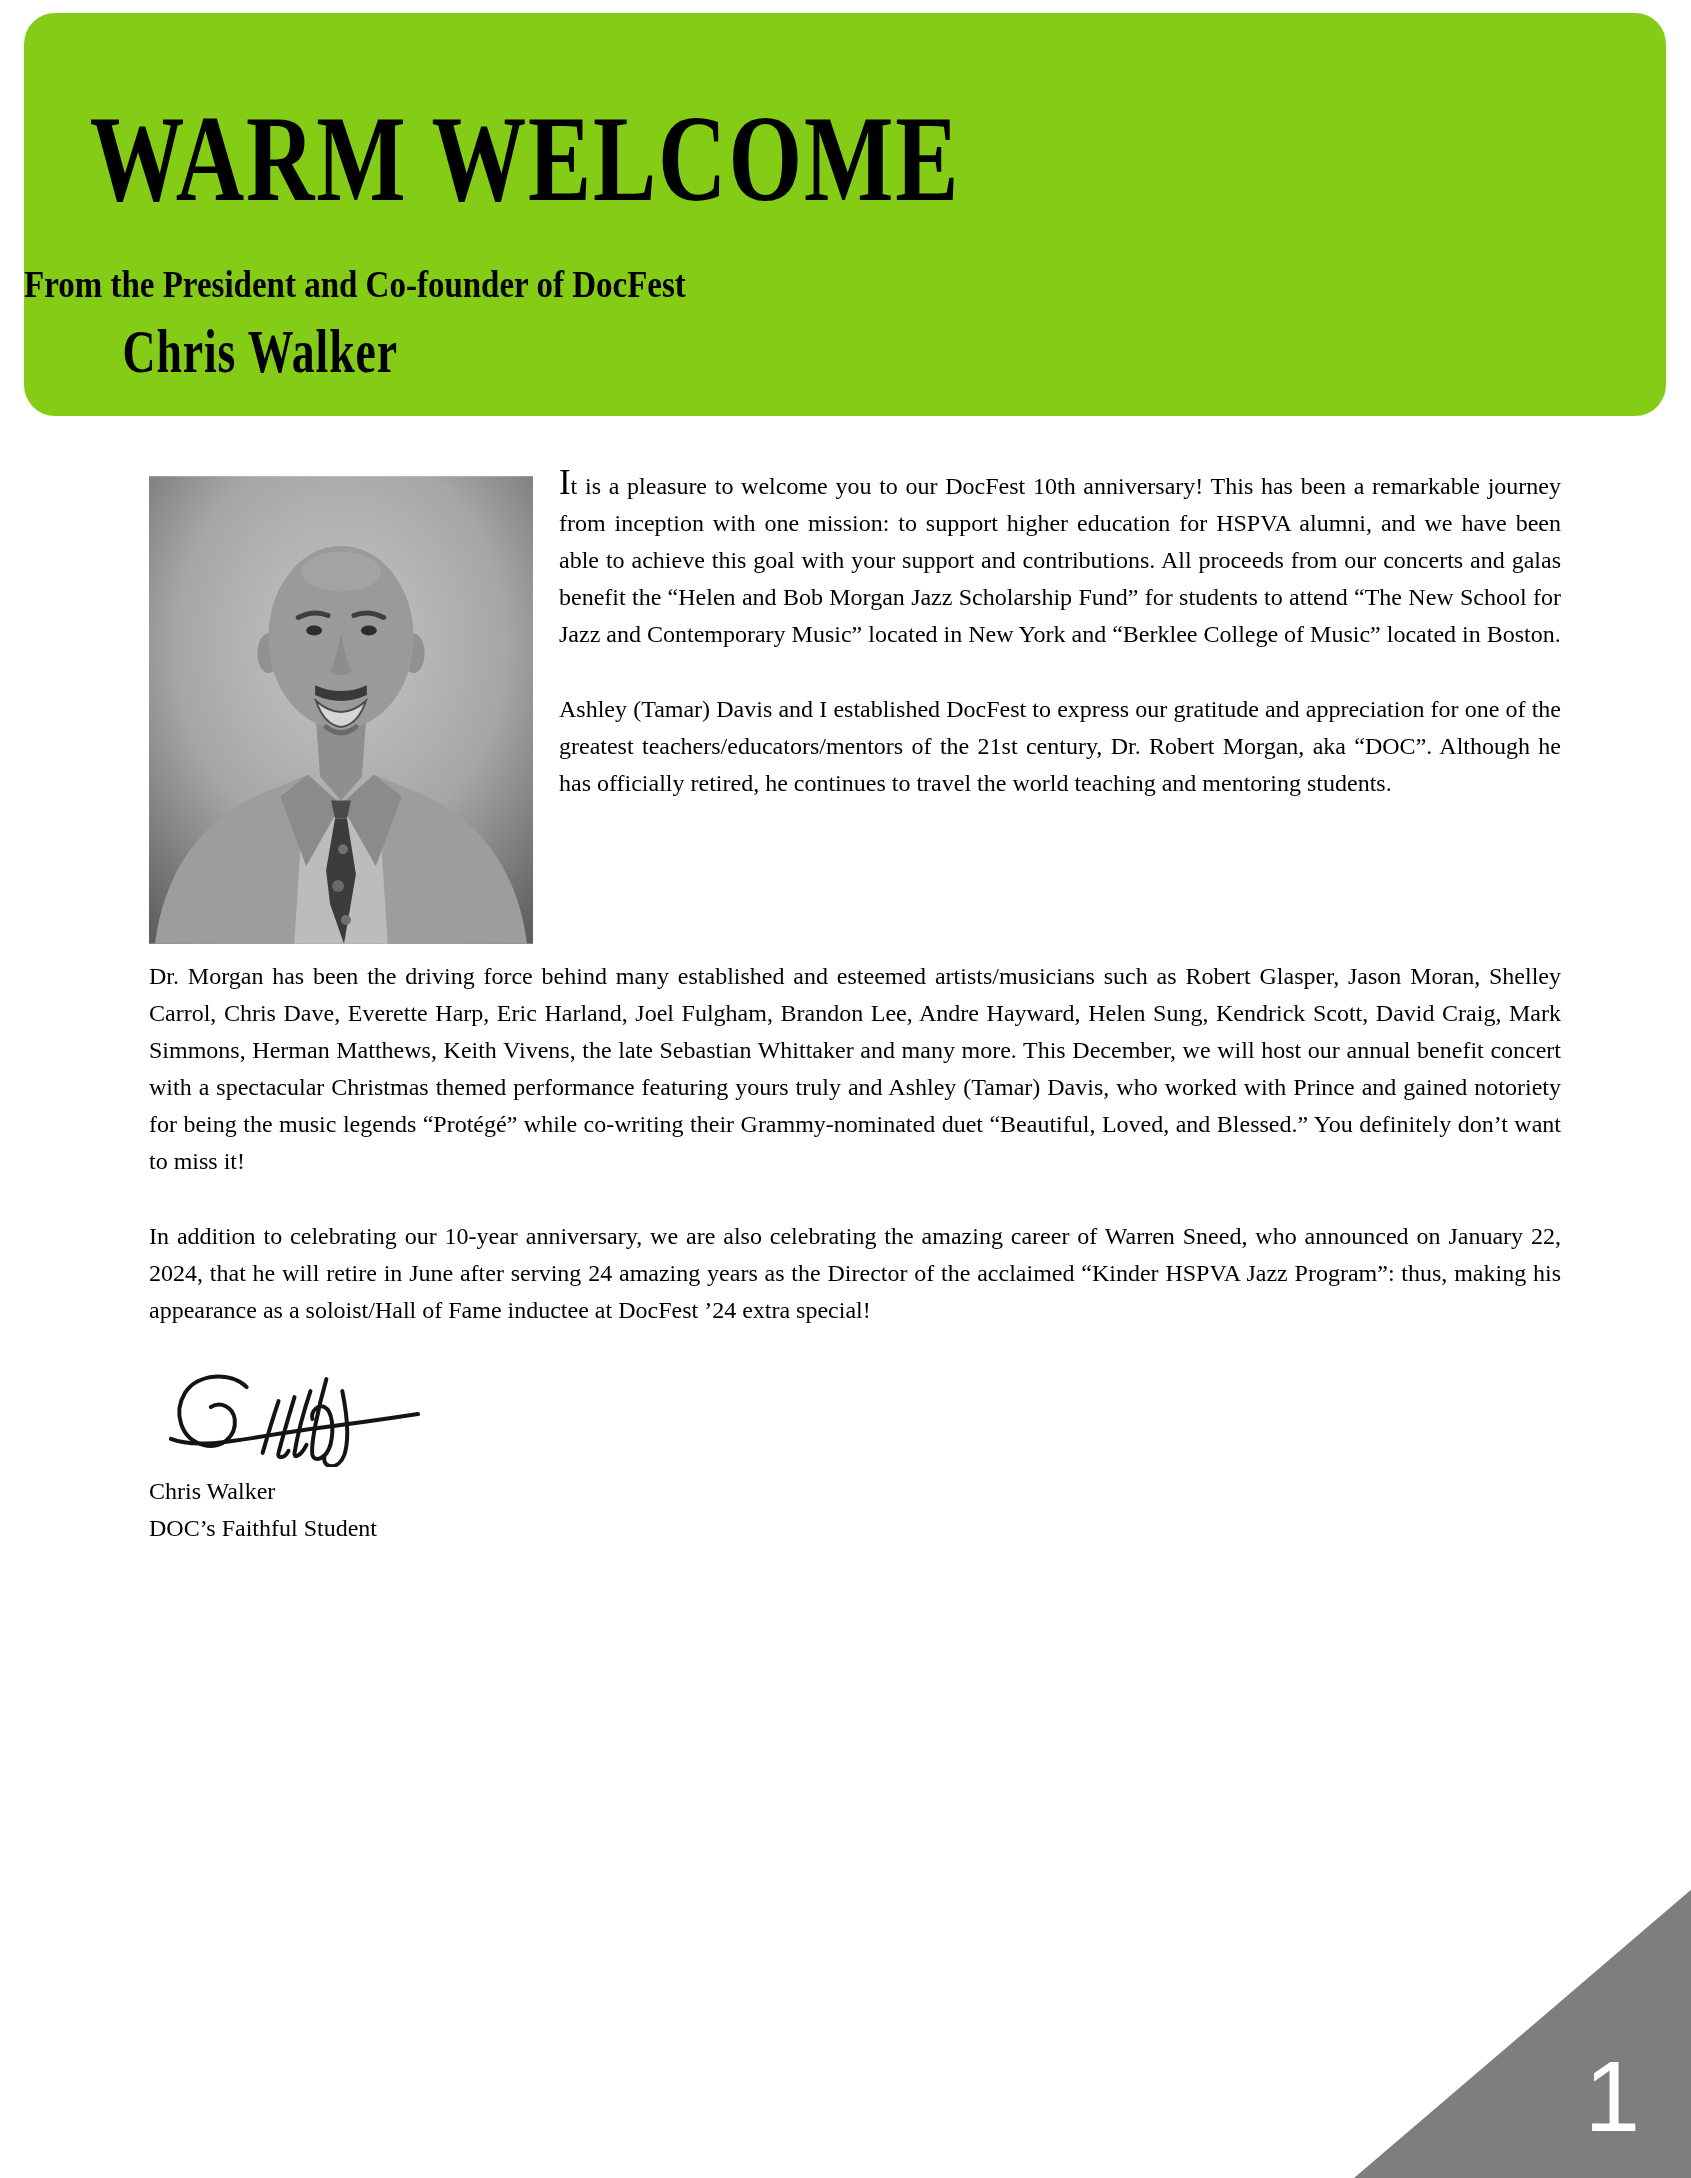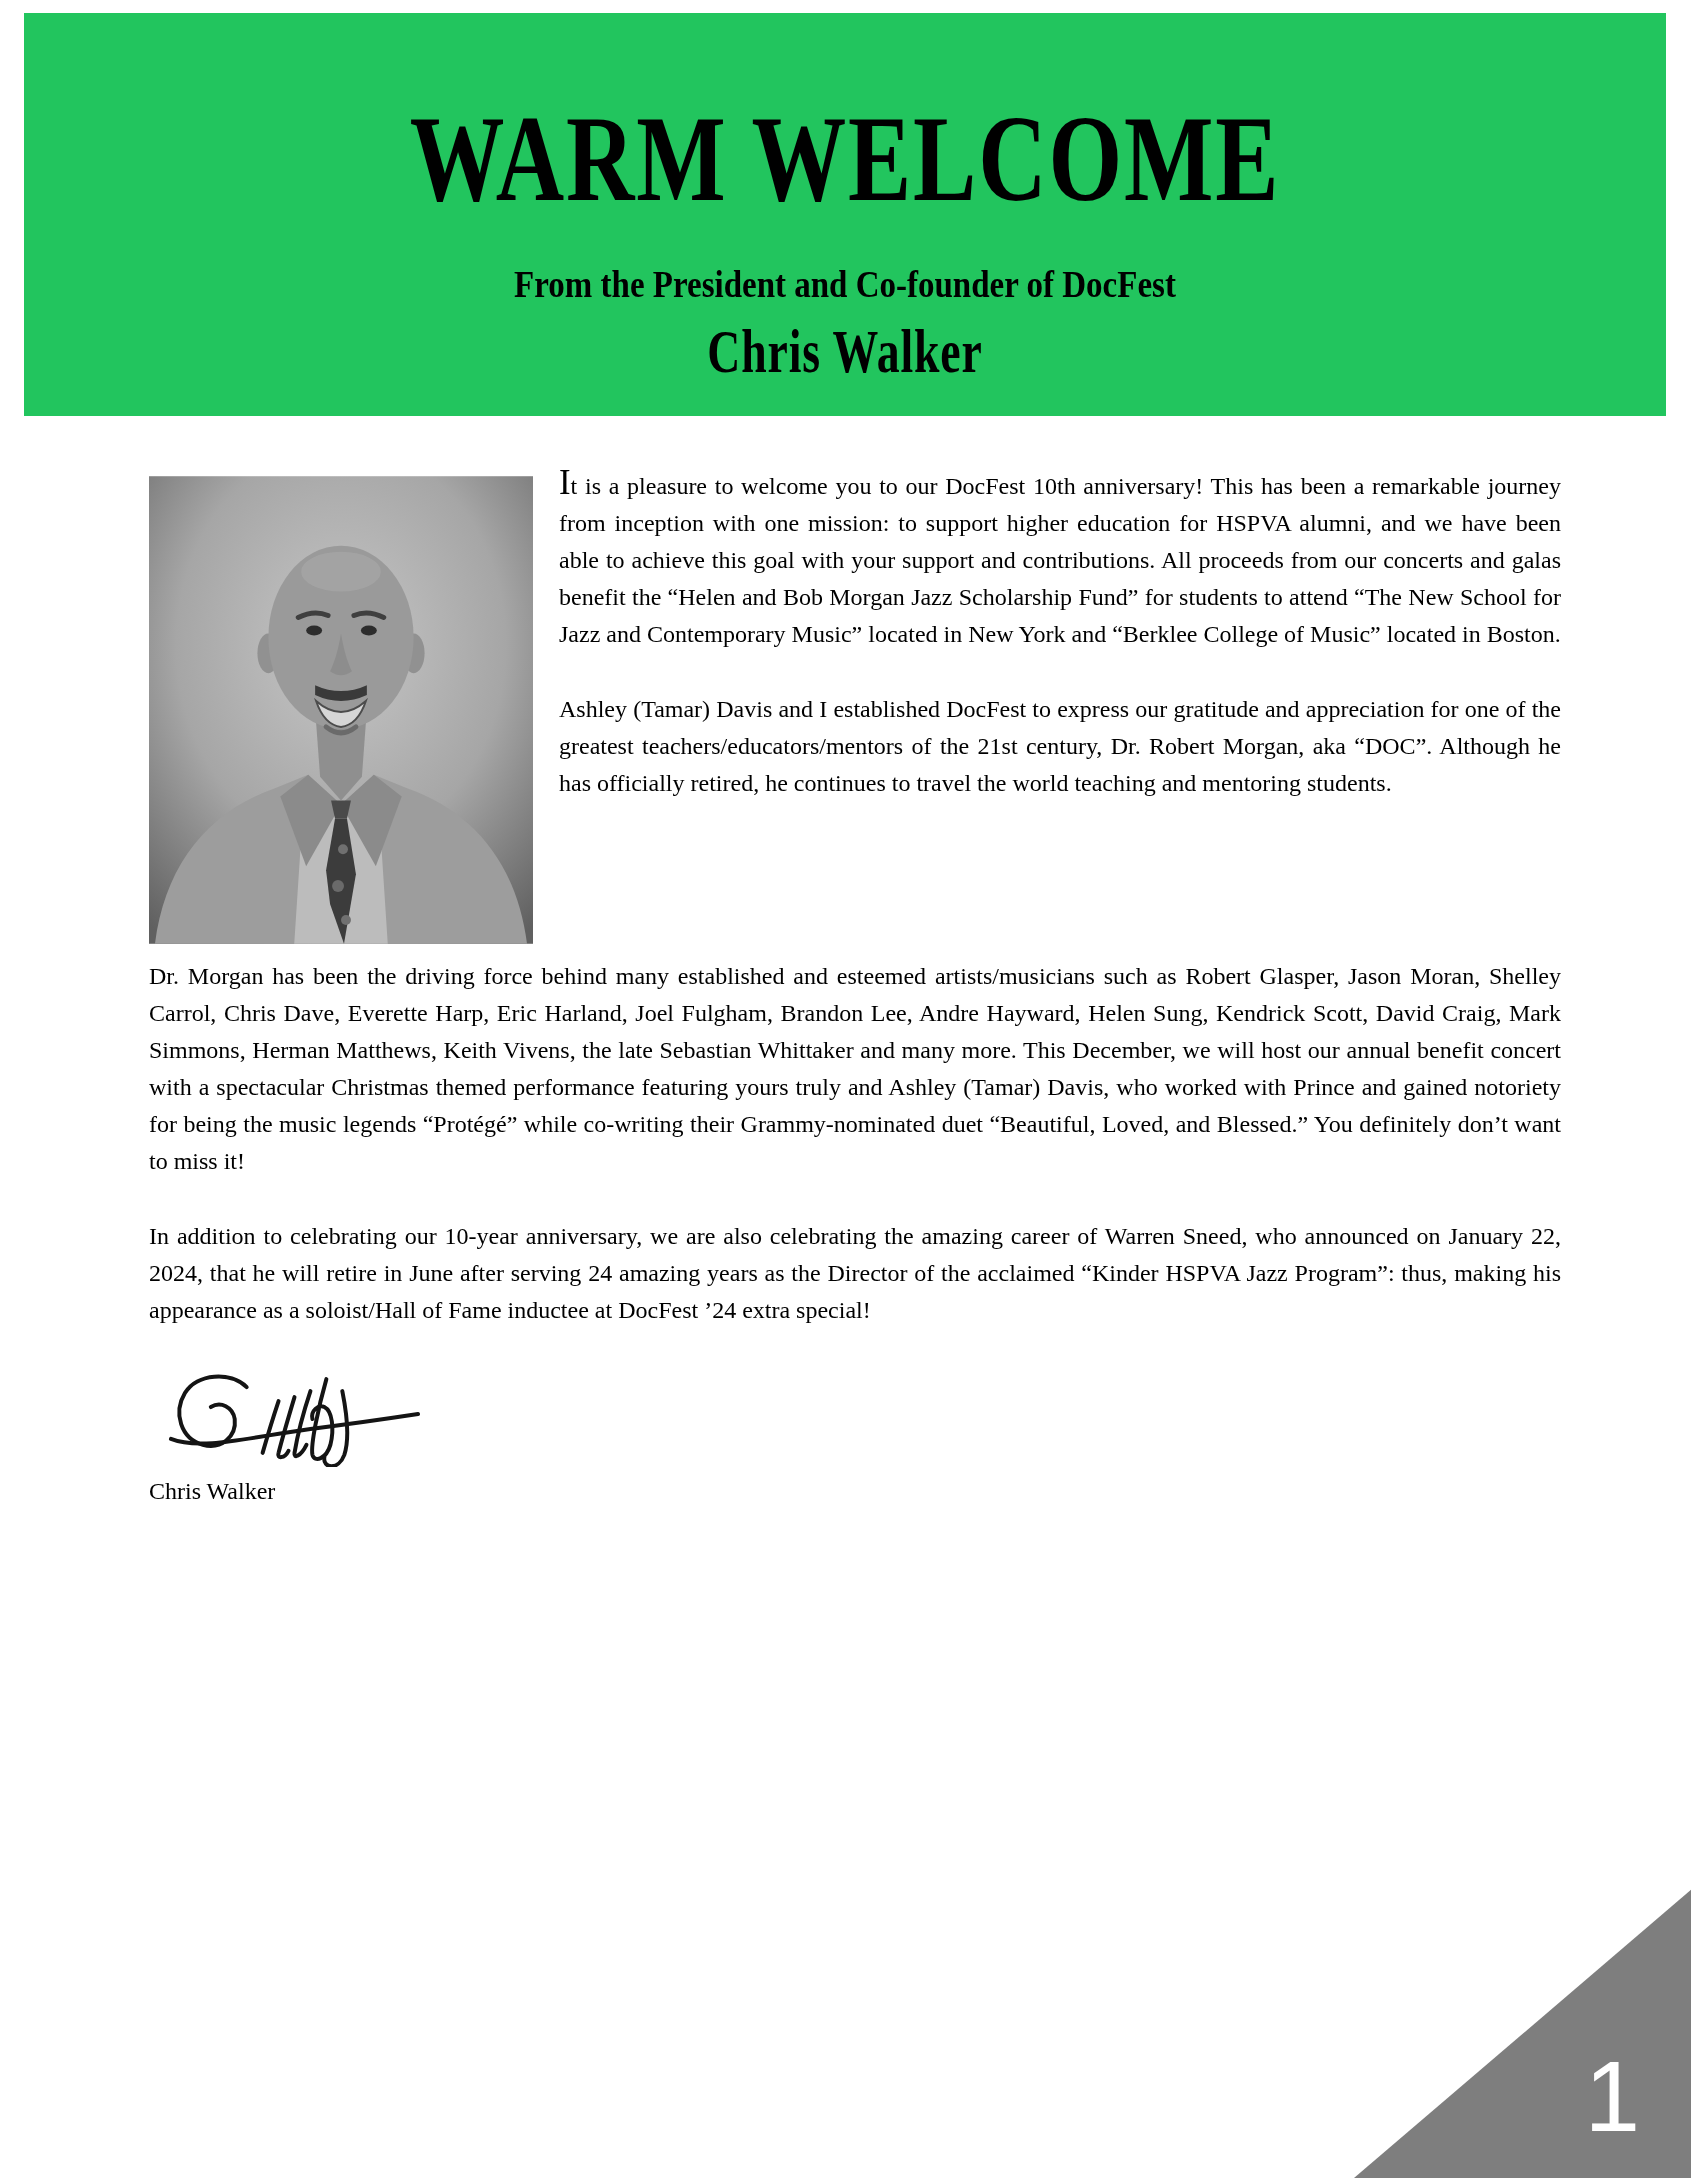--- a/index.html
+++ b/index.html
@@ -4,21 +4,21 @@
 <style>
   * { margin:0; padding:0; box-sizing:border-box; }
   html,body { background:#ffffff; }
   .page {
     position:relative; width:1692px; height:2178px; background:#ffffff;
     font-family:"Liberation Serif", serif; color:#000; overflow:hidden;
   }
   
   .banner {
     position:absolute; left:24px; right:26px; top:13px; height:403px;
-    background:#22c55e; text-align:center;
+    background:#84cc16; text-align:left;border-radius:31px;
   }
   .banner .title {
     margin-top:86px; font-size:103px; font-weight:bold; letter-spacing:2px;
     transform:scale(0.92,1.2); transform-origin:center;
   }
   .banner .subtitle {
     margin-top:50px; font-size:33px; font-weight:bold;
     transform:scale(1,1.12); transform-origin:center;
   }
   .banner .author {
@@ -131,20 +131,21 @@
           <path d="M10,72 C40,84 90,70 150,62 C190,57 225,52 258,47"></path>
           <path d="M118,34 C112,52 106,72 102,86"></path>
           <path d="M134,30 C128,50 122,70 118,86 C116,92 124,92 128,84"></path>
           <path d="M150,24 C142,48 136,74 134,86 C133,92 140,90 146,78"></path>
           <path d="M166,12 C158,40 150,78 152,88 C154,96 166,92 170,78 C174,62 172,44 164,40 C158,37 150,44 152,52"></path>
           <path d="M182,24 C186,44 190,70 184,88 C178,104 162,102 164,90"></path>
         </g>
       </svg>
 
       <p class="sig-line">Chris Walker</p>
+      <p class="sig-line">DOC’s Faithful Student</p>
     </div>
 
   </main>
 
   <div class="corner-triangle"></div>
   <div class="page-number">1</div>
 
 </div>
 
 

